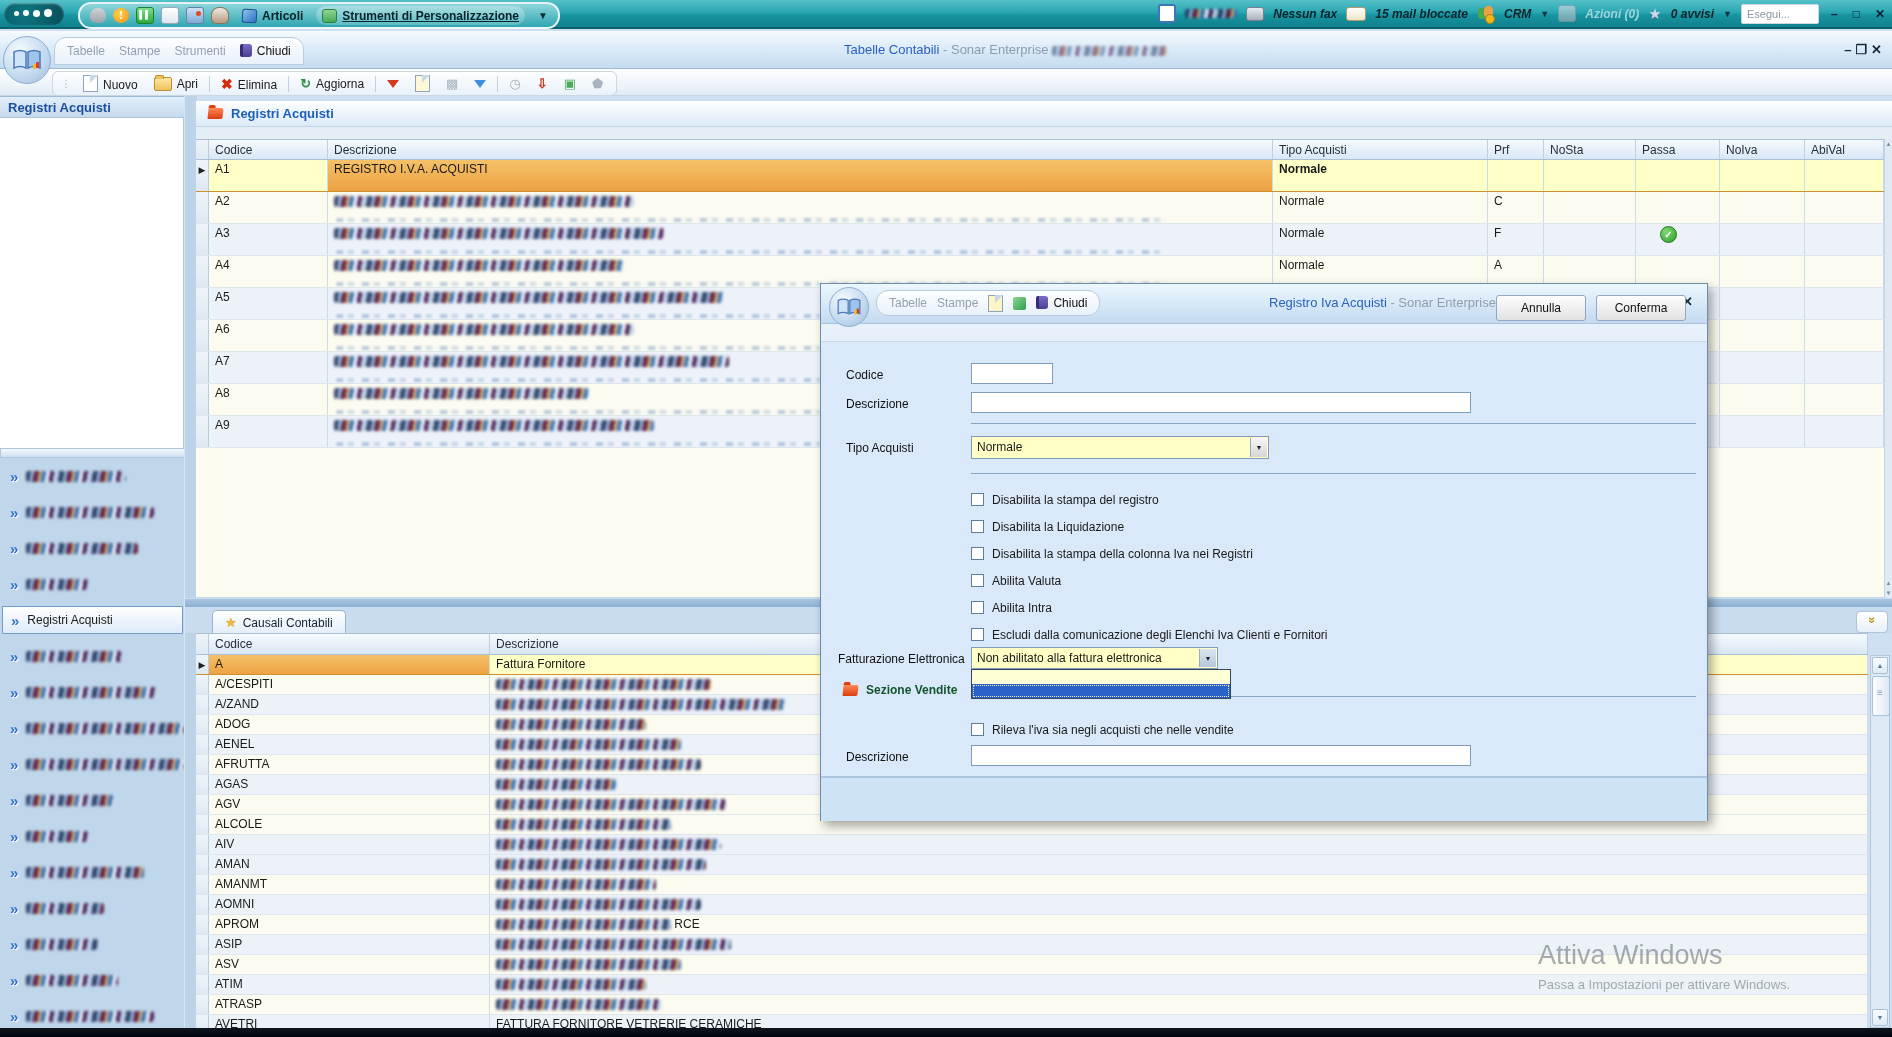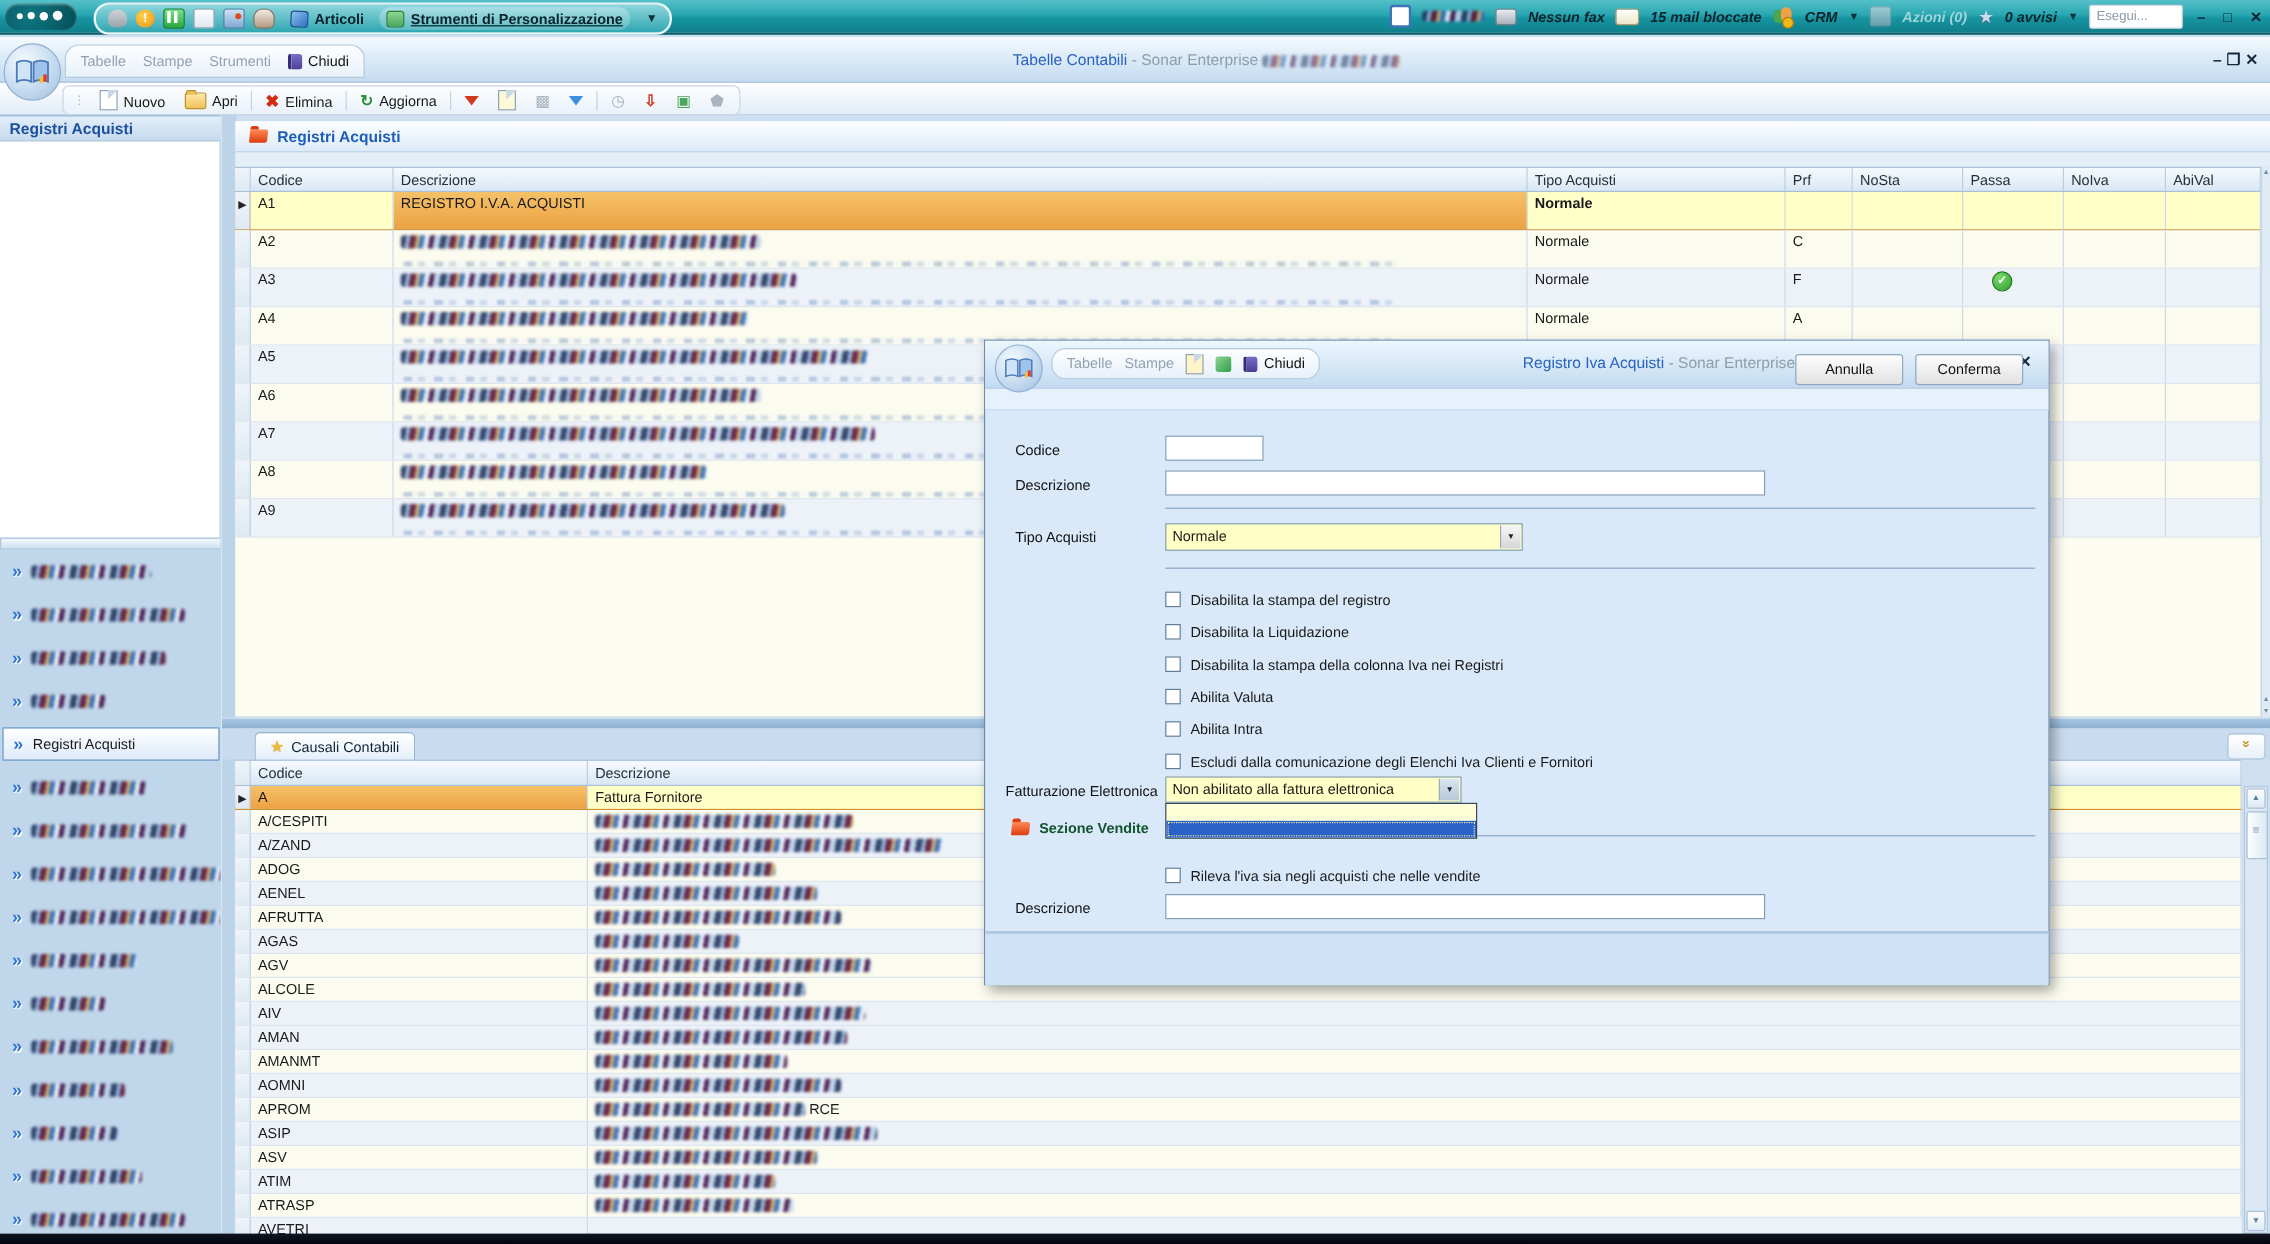--- a/index.html
+++ b/index.html
@@ -30,21 +30,21 @@
   
   #titlebar{left:0;top:31px;width:1892px;height:38px;
     background:linear-gradient(#f6fbfe,#dcebf8 45%,#c5dcf0);border-bottom:1px solid #9cb9d6;box-sizing:border-box;}
   #appicon{left:3px;top:36px;width:46px;height:46px;border-radius:50%;z-index:30;
     background:radial-gradient(circle at 35% 30%,#f4fafe,#c2d8ee 60%,#9dbcdd);
     border:1px solid #8fafd2;display:flex;align-items:center;justify-content:center;}
   .menu-pill{height:26px;border:1px solid #b8cce0;border-radius:12px 12px 0 0;background:linear-gradient(#fdfeff,#e8f1fa);
     display:flex;align-items:center;padding:0 12px;gap:14px;}
   #main-menu{left:54px;top:37px;}
   .menu-gray{color:#93a1b1;}
-  .menu-black{color:#111;display:flex;align-items:center;gap:5px;}
+  .menu-black{color:#111;display:flex;gap:5px;}
   .book-ico{width:12px;height:13px;background:linear-gradient(#7b6cc8,#4a3f93);border-radius:2px 3px 3px 2px;
     border-left:3px solid #352c78;box-sizing:border-box;}
   #main-title{left:844px;top:42px;font-size:13px;}
   .t-blue{color:#2a62c0;}
   .t-gray{color:#8f9dac;}
   #main-controls{right:6px;top:42px;color:#16293c;font-weight:bold;letter-spacing:4px;font-size:13px;}
 
   
   #toolbarbg{left:0;top:69px;width:1892px;height:27px;background:linear-gradient(#fefeff,#e2ecf6);border-bottom:1px solid #c2d4e6;box-sizing:border-box;}
   #toolbar{left:52px;top:71px;height:23px;display:flex;align-items:center;gap:6px;
@@ -619,20 +619,21 @@
     <div class="gcell d-des"><span></span><span class="blur" style="width: 150px;"></span> <span></span></div>
   </div>
       <div class="grow has-blur">
     <div class="gcell mark"></div>
     <div class="gcell d-cod">ATRASP</div>
     <div class="gcell d-des"><span></span><span class="blur" style="width: 165px;"></span> <span></span></div>
   </div>
       <div class="grow alt">
     <div class="gcell mark"></div>
     <div class="gcell d-cod">AVETRI</div>
+    <div class="gcell d-des"><span>FATTURA FORNITORE VETRERIE CERAMICHE</span> <span></span></div>
   </div>
     </div>
   <div id="g2-sb" class="abs">
     <span class="sbtn" style="top:1px;">▲</span>
     <span id="g2-thumb"></span>
     <span class="sbtn" style="bottom:1px;">▼</span>
   </div>
 
   <div id="dialog" class="abs">
     <div id="dlg-title"></div>
@@ -719,14 +720,18 @@
       <span>Rileva l'iva sia negli acquisti che nelle vendite</span>
     </div>
     <span class="dlbl" style="left:25px;top:466px;">Descrizione</span>
     <input class="dinput" style="left: 150px; top: 461px; width: 500px;">
 
     <div id="dlg-footer"></div>
     <div class="dbtn" style="left:675px;">Annulla</div>
     <div class="dbtn" style="left:775px;">Conferma</div>
   </div>
 
+  <div id="watermark" class="abs">
+    <div class="l1">Attiva Windows</div>
+    <div class="l2">Passa a Impostazioni per attivare Windows.</div>
+  </div>
   <div id="bottombar" class="abs"></div>
 </div>
 
 </body></html>

